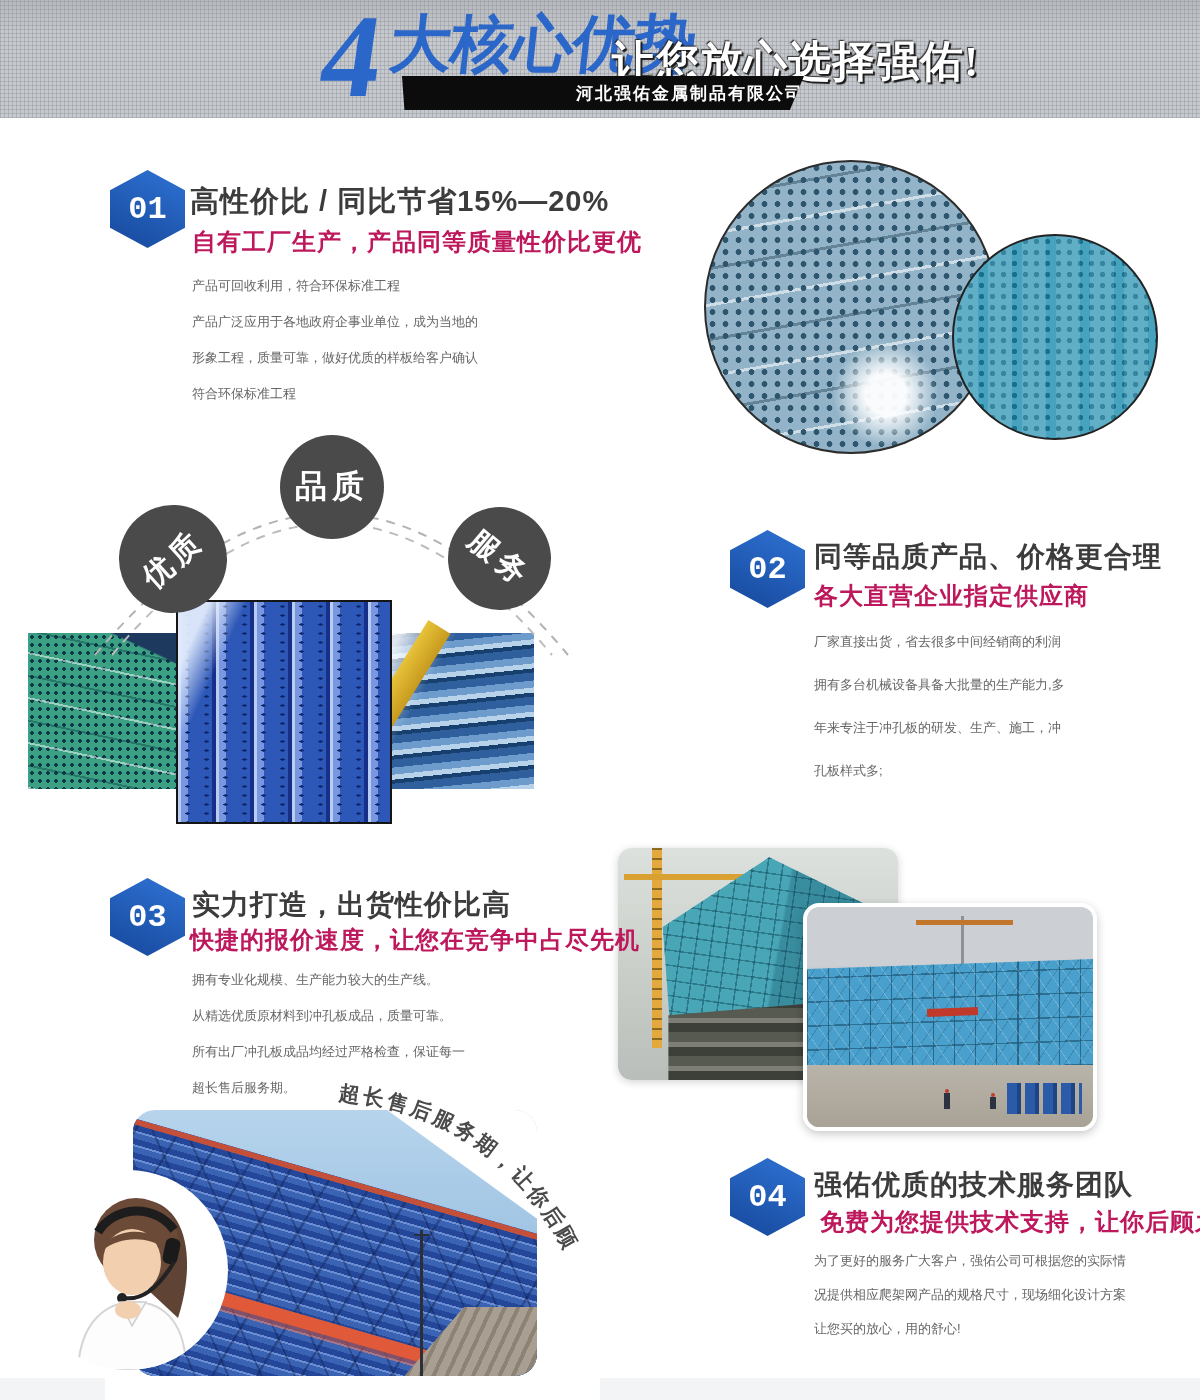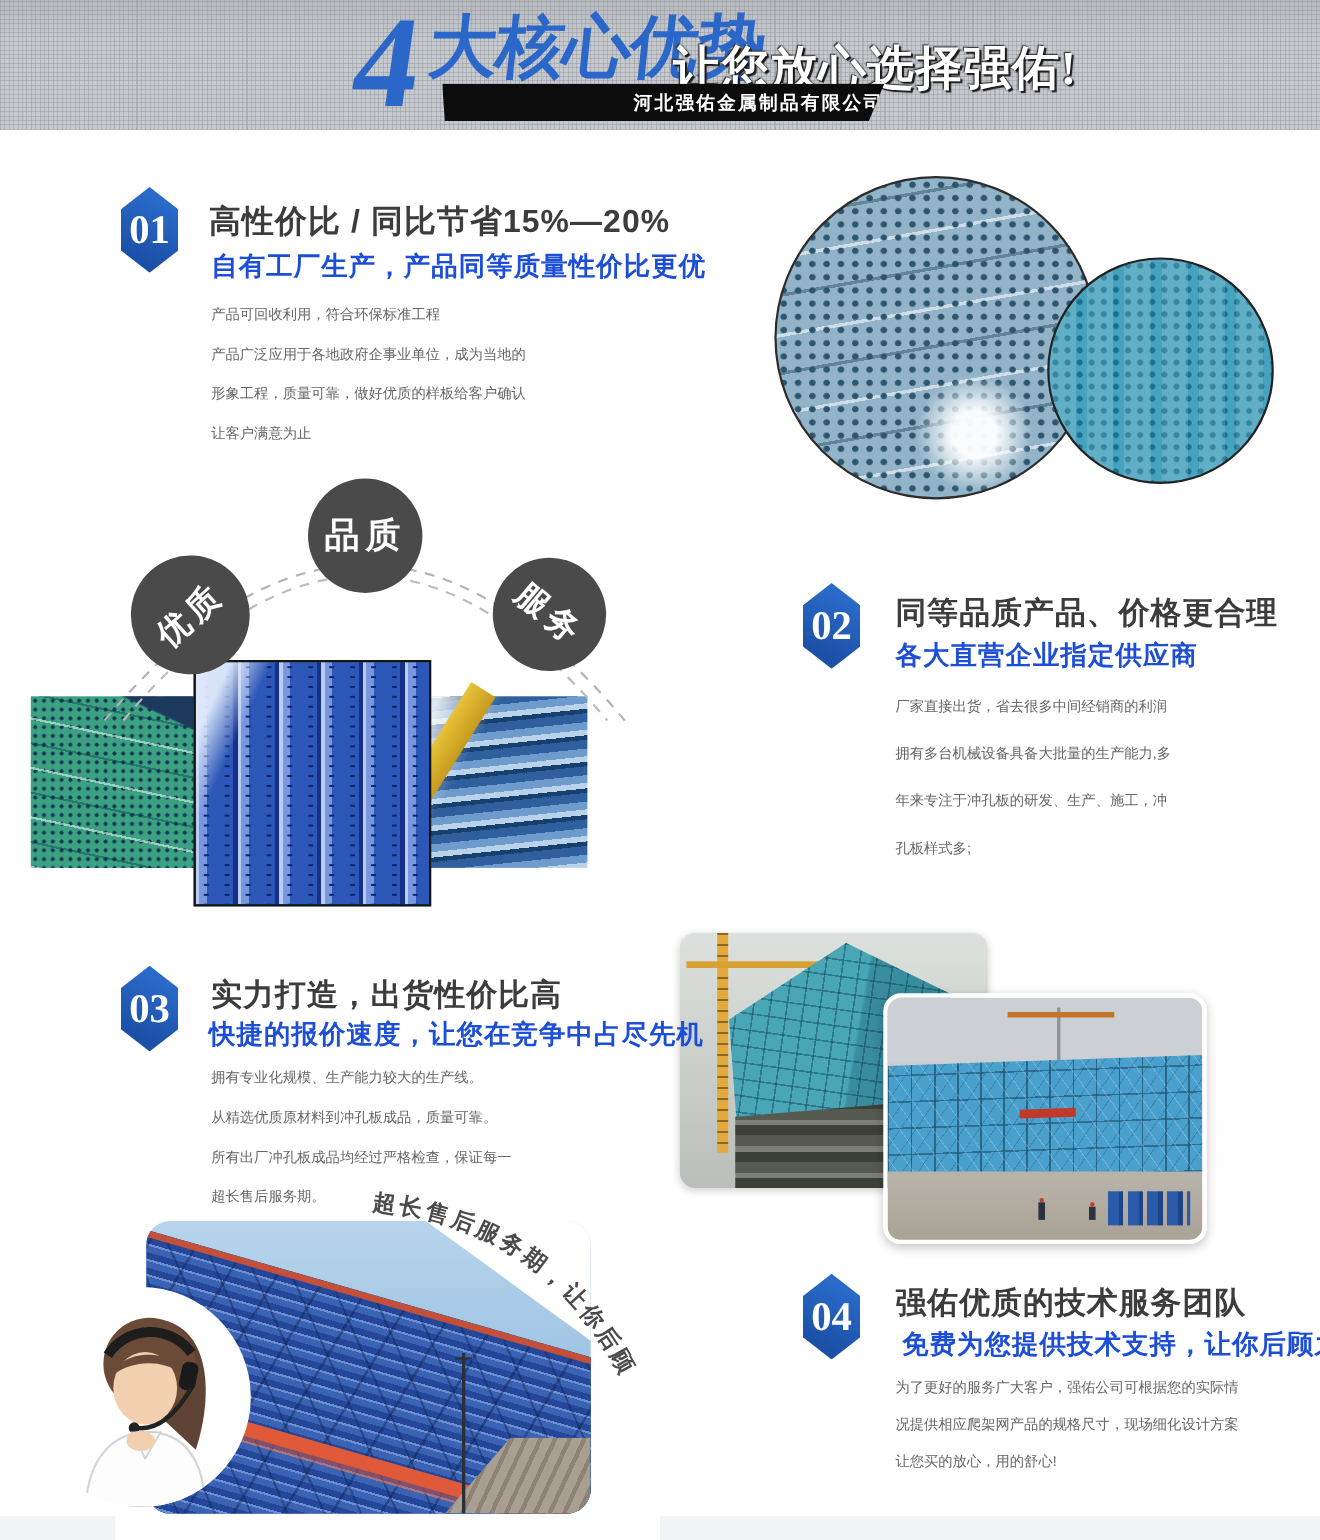--- a/index.html
+++ b/index.html
@@ -21,28 +21,28 @@
     font-family:"Liberation Serif",serif;}
   .head-slogan{left:612px;top:33px;font-size:43px;font-weight:900;color:#fff;
     font-family:"Liberation Serif",serif;letter-spacing:1px;
     text-shadow:2px 2px 1px #1a1a1a,-1px -1px 1px #333,0 0 2px #222;}
   .head-banner{left:402px;top:76px;width:402px;height:34px;background:#0c0c0c;
     clip-path:polygon(0% 0%,100% 0%,96.5% 100%,0.6% 100%);
     display:flex;align-items:center;justify-content:flex-end;}
   .head-banner span{color:#fff;font-size:17px;font-weight:bold;letter-spacing:2px;}
 
   
-  .hex{width:52px;height:78px;display:flex;align-items:center;justify-content:center;
+  .hex{width:75px;height:78px;display:flex;align-items:center;justify-content:center;
     clip-path:polygon(50% 0,100% 26%,100% 74%,50% 100%,0 74%,0 26%);
     background:linear-gradient(205deg,#2a6ac9 20%,#1b50a6 80%);
-    color:#fff;font-size:37px;font-weight:bold;font-family:Liberation Serif, serif;}
+    color:#fff;font-size:32px;font-weight:bold;font-family:Liberation Mono, monospace;}
 
   
   .sec-title{font-size:29px;font-weight:bold;color:#3c3c3c;letter-spacing:1px;white-space:nowrap;}
-  .sec-sub{font-size:24px;font-weight:bold;color:#1d4ed8;letter-spacing:1px;
+  .sec-sub{font-size:24px;font-weight:bold;color:#be185d;letter-spacing:1px;
     font-family:"Liberation Serif",serif;white-space:nowrap;}
   .sec-body{font-size:13px;color:#666;line-height:36px;white-space:nowrap;}
   .sec-body-tight{line-height:34px;}
 
   
   .gcir{border-radius:50%;background:#4a4a4a;display:flex;align-items:center;justify-content:center;}
   .gcir span{color:#fff;font-weight:bold;letter-spacing:5px;}
 
   
   .ph-green{left:28px;top:633px;width:154px;height:156px;
@@ -186,21 +186,21 @@
 
   <div class="abs hex" style="left:110px;top:170px;">
     <span>01</span>
   </div>
   <div class="abs sec-title" style="left:190px;top:182px;">高性价比 / 同比节省15%—20%</div>
   <div class="abs sec-sub" style="left:192px;top:226px;">自有工厂生产，产品同等质量性价比更优</div>
   <div class="abs sec-body" style="left:192px;top:268px;">
     <div>产品可回收利用，符合环保标准工程</div>
     <div>产品广泛应用于各地政府企事业单位，成为当地的</div>
     <div>形象工程，质量可靠，做好优质的样板给客户确认</div>
-    <div>让客户满意为止</div>
+    <div>符合环保标准工程</div>
   </div>
 
   <div class="abs cir-big"></div>
   <div class="abs cir-small"></div>
 
   <div class="abs ph-green"></div>
   <div class="abs ph-wave">
     <div class="ystrip"></div>
   </div>
   <div class="abs ph-blue"></div>

